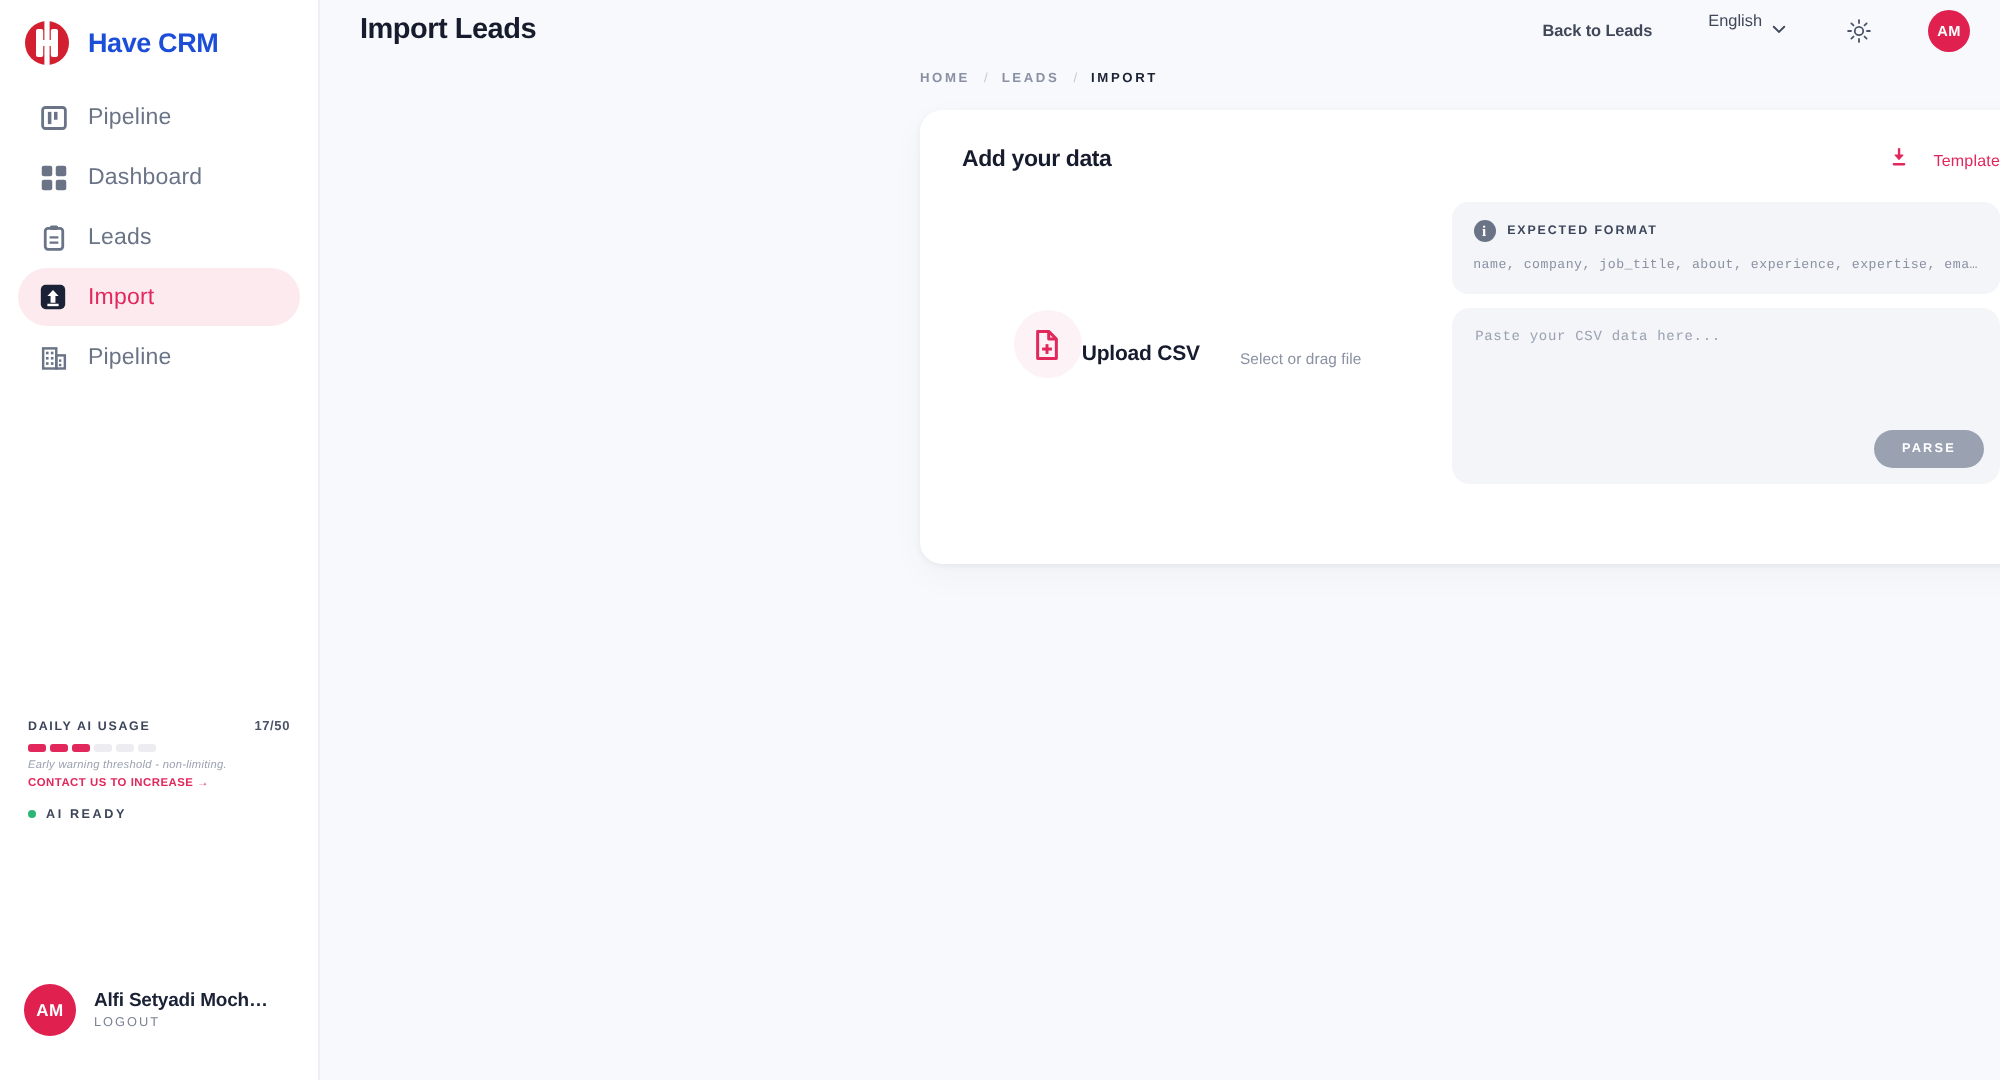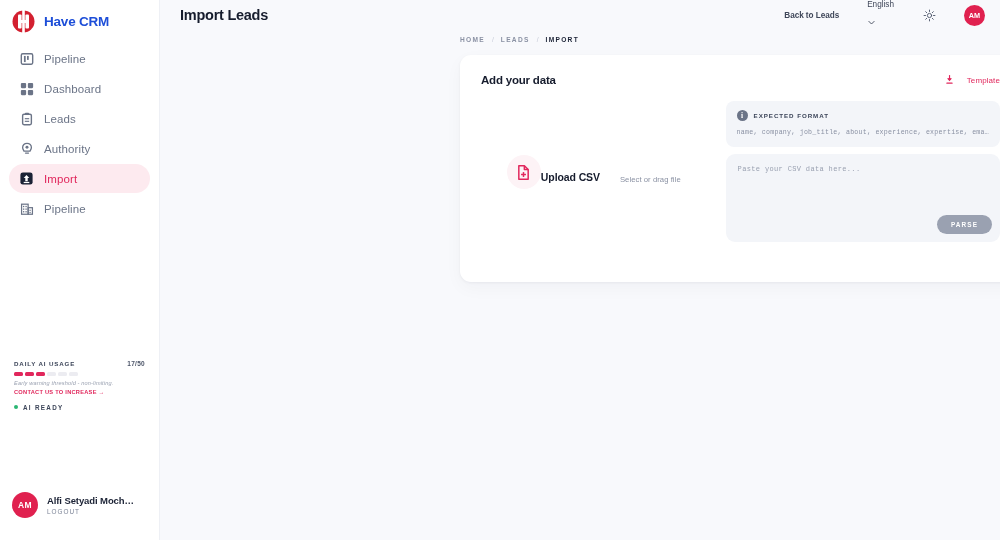--- a/index.html
+++ b/index.html
@@ -94,21 +94,21 @@
 
   
   .main { flex: 1; position: relative; height: 384px; }
   .topbar {
     height: 30px; display: flex; align-items: center;
     padding: 0 15px 0 20px; gap: 14px;
   }
   .page-title { font-size: 14.5px; font-weight: bold; color: #161c2d; letter-spacing: -0.25px; }
   .topbar-right { margin-left: auto; display: flex; align-items: center; gap: 28px; }
   .back-link { font-size: 8.2px; font-weight: bold; color: #3f4759; letter-spacing: -0.05px; cursor: pointer; }
-  .lang { display: flex; align-items: flex-start; gap: 4px; cursor: pointer; flex-direction: column; }
+  .lang { display: flex; align-items: flex-start; gap: 4px; cursor: pointer; }
   .lang-label { font-size: 8.2px; color: #3f4759; }
   .sun-btn { cursor: pointer; display:flex; align-items:center; justify-content:center; width:14px; height:14px;}
   .avatar-top {
     width: 21px; height: 21px; border-radius: 50%;
     background: #e0214f; color: #fff;
     display: flex; align-items: center; justify-content: center;
     font-size: 7.3px; font-weight: bold; letter-spacing: 0.2px;
     cursor: pointer;
   }
 
@@ -244,30 +244,20 @@
           <svg width="14" height="14" viewBox="0 0 16 16">
             <rect x="3" y="2.5" width="10" height="12" rx="1.6" fill="none" stroke="#6b7487" stroke-width="1.6"></rect>
             <rect x="5.6" y="0.8" width="4.8" height="2.6" rx="1" fill="#6b7487"></rect>
             <rect x="5.5" y="7" width="5" height="1.3" fill="#6b7487"></rect>
             <rect x="5.5" y="10" width="5" height="1.3" fill="#6b7487"></rect>
           </svg>
         </span>
         <span class="nav-label">Leads</span>
       </div>
 
-      <div class="nav-item">
-        <span class="ico">
-          <svg width="14" height="14" viewBox="0 0 16 16">
-            <path d="M8 1.5c3 0 5 2.2 5 4.8 0 2-1.2 3-1.6 4.2H4.6C4.2 9.3 3 8.3 3 6.3 3 3.7 5 1.5 8 1.5z" fill="none" stroke="#6b7487" stroke-width="1.5"></path>
-            <circle cx="8" cy="6" r="1.7" fill="#6b7487"></circle>
-            <rect x="5.6" y="12" width="4.8" height="1.4" rx="0.7" fill="#6b7487"></rect>
-          </svg>
-        </span>
-        <span class="nav-label">Authority</span>
-      </div>
 
       <div class="nav-item active">
         <span class="ico">
           <svg width="15" height="15" viewBox="0 0 16 16">
             <rect x="1.5" y="1.5" width="13" height="13" rx="2.6" fill="#1b2235"></rect>
             <path d="M8 4.3l3 3.1H9.3v3.6H6.7V7.4H5z" fill="#ffffff"></path>
             <rect x="5" y="11.6" width="6" height="1.3" fill="#ffffff"></rect>
           </svg>
         </span>
         <span class="nav-label">Import</span>

